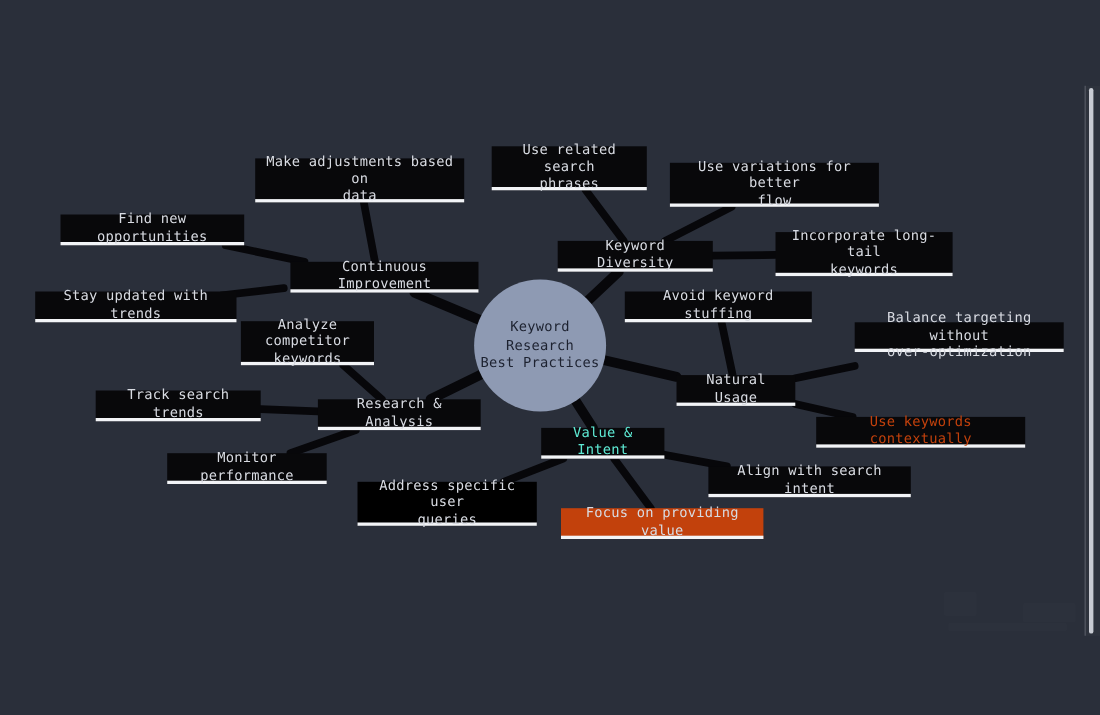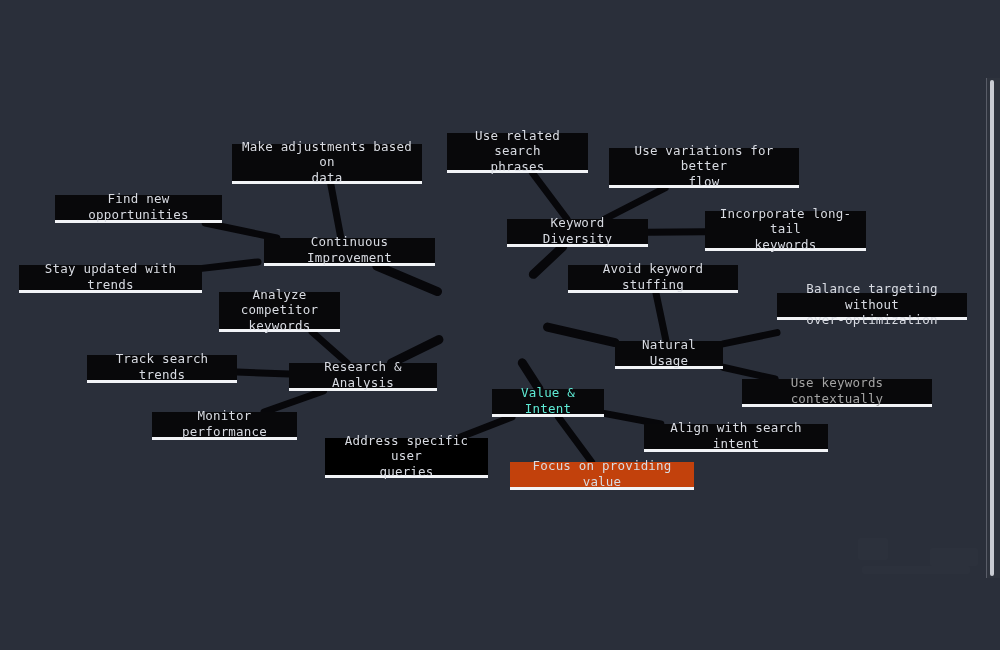--- a/index.html
+++ b/index.html
@@ -108,38 +108,40 @@
       <div class="node leaf" style="left: 447px; top: 133px; width: 141px; height: 40px; background: rgb(8, 8, 10); color: rgb(216, 219, 226); border-bottom-color: rgb(242, 244, 247);"><span>Use related search
 phrases</span></div>
       <div class="node leaf" style="left: 609px; top: 148px; width: 190px; height: 40px; background: rgb(8, 8, 10); color: rgb(216, 219, 226); border-bottom-color: rgb(242, 244, 247);"><span>Use variations for better
 flow</span></div>
       <div class="node leaf" style="left: 705px; top: 211px; width: 161px; height: 40px; background: rgb(8, 8, 10); color: rgb(216, 219, 226); border-bottom-color: rgb(242, 244, 247); align-items: center;"><span>Incorporate long-tail
 keywords</span></div>
       <div class="node branch" style="left: 615px; top: 341px; width: 108px; height: 28px; background: rgb(8, 8, 10); color: rgb(216, 219, 226); border-bottom-color: rgb(242, 244, 247);"><span>Natural Usage</span></div>
       <div class="node leaf" style="left: 568px; top: 265px; width: 170px; height: 28px; background: rgb(8, 8, 10); color: rgb(216, 219, 226); border-bottom-color: rgb(242, 244, 247);"><span>Avoid keyword stuffing</span></div>
       <div class="node leaf" style="left: 777px; top: 293px; width: 190px; height: 27px; background: rgb(8, 8, 10); color: rgb(216, 219, 226); border-bottom-color: rgb(242, 244, 247);"><span>Balance targeting without
 over-optimization</span></div>
-      <div class="node leaf" style="left: 742px; top: 379px; width: 190px; height: 28px; background: rgb(8, 8, 10); color: #a3a3a3; border-bottom-color: rgb(242, 244, 247);"><span>Use keywords contextually</span></div>
+      <div class="node leaf" style="left: 742px; top: 379px; width: 190px; height: 28px; background: rgb(8, 8, 10); color: #c2410c; border-bottom-color: rgb(242, 244, 247);"><span>Use keywords contextually</span></div>
       <div class="node branch" style="left: 492px; top: 389px; width: 112px; height: 28px; background: rgb(8, 8, 10); color: #5eead4; border-bottom-color: rgb(242, 244, 247);"><span>Value &amp; Intent</span></div>
       <div class="node leaf" style="left: 644px; top: 424px; width: 184px; height: 28px; background: rgb(8, 8, 10); color: rgb(216, 219, 226); border-bottom-color: rgb(242, 244, 247);"><span>Align with search intent</span></div>
       <div class="node leaf" style="left: 510px; top: 462px; width: 184px; height: 28px; background: #c2410c; color: rgb(216, 219, 226); border-bottom-color: rgb(242, 244, 247);"><span>Focus on providing value</span></div>
       <div class="node leaf" style="left: 325px; top: 438px; width: 163px; height: 40px; background: #000000; color: rgb(216, 219, 226); border-bottom-color: rgb(242, 244, 247);"><span>Address specific user
 queries</span></div>
       <div class="node branch" style="left: 289px; top: 363px; width: 148px; height: 28px; background: rgb(8, 8, 10); color: rgb(216, 219, 226); border-bottom-color: rgb(242, 244, 247);"><span>Research &amp; Analysis</span></div>
       <div class="node leaf" style="left: 87px; top: 355px; width: 150px; height: 28px; background: rgb(8, 8, 10); color: rgb(216, 219, 226); border-bottom-color: rgb(242, 244, 247);"><span>Track search trends</span></div>
       <div class="node leaf" style="left: 152px; top: 412px; width: 145px; height: 28px; background: rgb(8, 8, 10); color: rgb(216, 219, 226); border-bottom-color: rgb(242, 244, 247);"><span>Monitor performance</span></div>
       <div class="node leaf" style="left: 219px; top: 292px; width: 121px; height: 40px; background: rgb(8, 8, 10); color: rgb(216, 219, 226); border-bottom-color: rgb(242, 244, 247);"><span>Analyze competitor
 keywords</span></div>
       <div class="node branch" style="left: 264px; top: 238px; width: 171px; height: 28px; background: rgb(8, 8, 10); color: rgb(216, 219, 226); border-bottom-color: rgb(242, 244, 247);"><span>Continuous Improvement</span></div>
       <div class="node leaf" style="left: 55px; top: 195px; width: 167px; height: 28px; background: rgb(8, 8, 10); color: rgb(216, 219, 226); border-bottom-color: rgb(242, 244, 247);"><span>Find new opportunities</span></div>
-      <div class="node leaf" style="left: 19px; top: 265px; width: 183px; height: 28px; background: rgb(8, 8, 10); color: rgb(216, 219, 226); border-bottom-color: rgb(242, 244, 247);"><span>Stay updated with trends</span></div>
+      <div class="node leaf" style="left: 32px; top: 265px; width: 183px; height: 28px; background: rgb(8, 8, 10); color: rgb(216, 219, 226); border-bottom-color: rgb(242, 244, 247);"><span>Stay updated with trends</span></div>
       <div class="node leaf" style="left: 232px; top: 144px; width: 190px; height: 40px; background: rgb(8, 8, 10); color: rgb(216, 219, 226); border-bottom-color: rgb(242, 244, 247);"><span>Make adjustments based on
 data</span></div>
     </div>
 
+  <div class="root" id="root-node" style="left: 431px; top: 254px; width: 120px; height: 120px; background: rgb(142, 154, 179); color: rgb(29, 34, 48);">Keyword Research
+Best Practices</div>
 
   <div id="v-scrollbar" style="left: 986px; top: 78px; width: 14px; height: 500px;">
     <div id="v-scroll-thumb" style="left: 3px; top: 2px; width: 4px; height: 496px;"></div>
   </div>
 
 <div class="smudge" style="left: 858px; top: 538px; width: 30px; height: 22px;"></div>
     <div class="smudge" style="left: 930px; top: 548px; width: 48px; height: 18px;"></div>
     <div class="smudge" style="left: 862px; top: 566px; width: 108px; height: 8px;"></div>
   </div>
 

